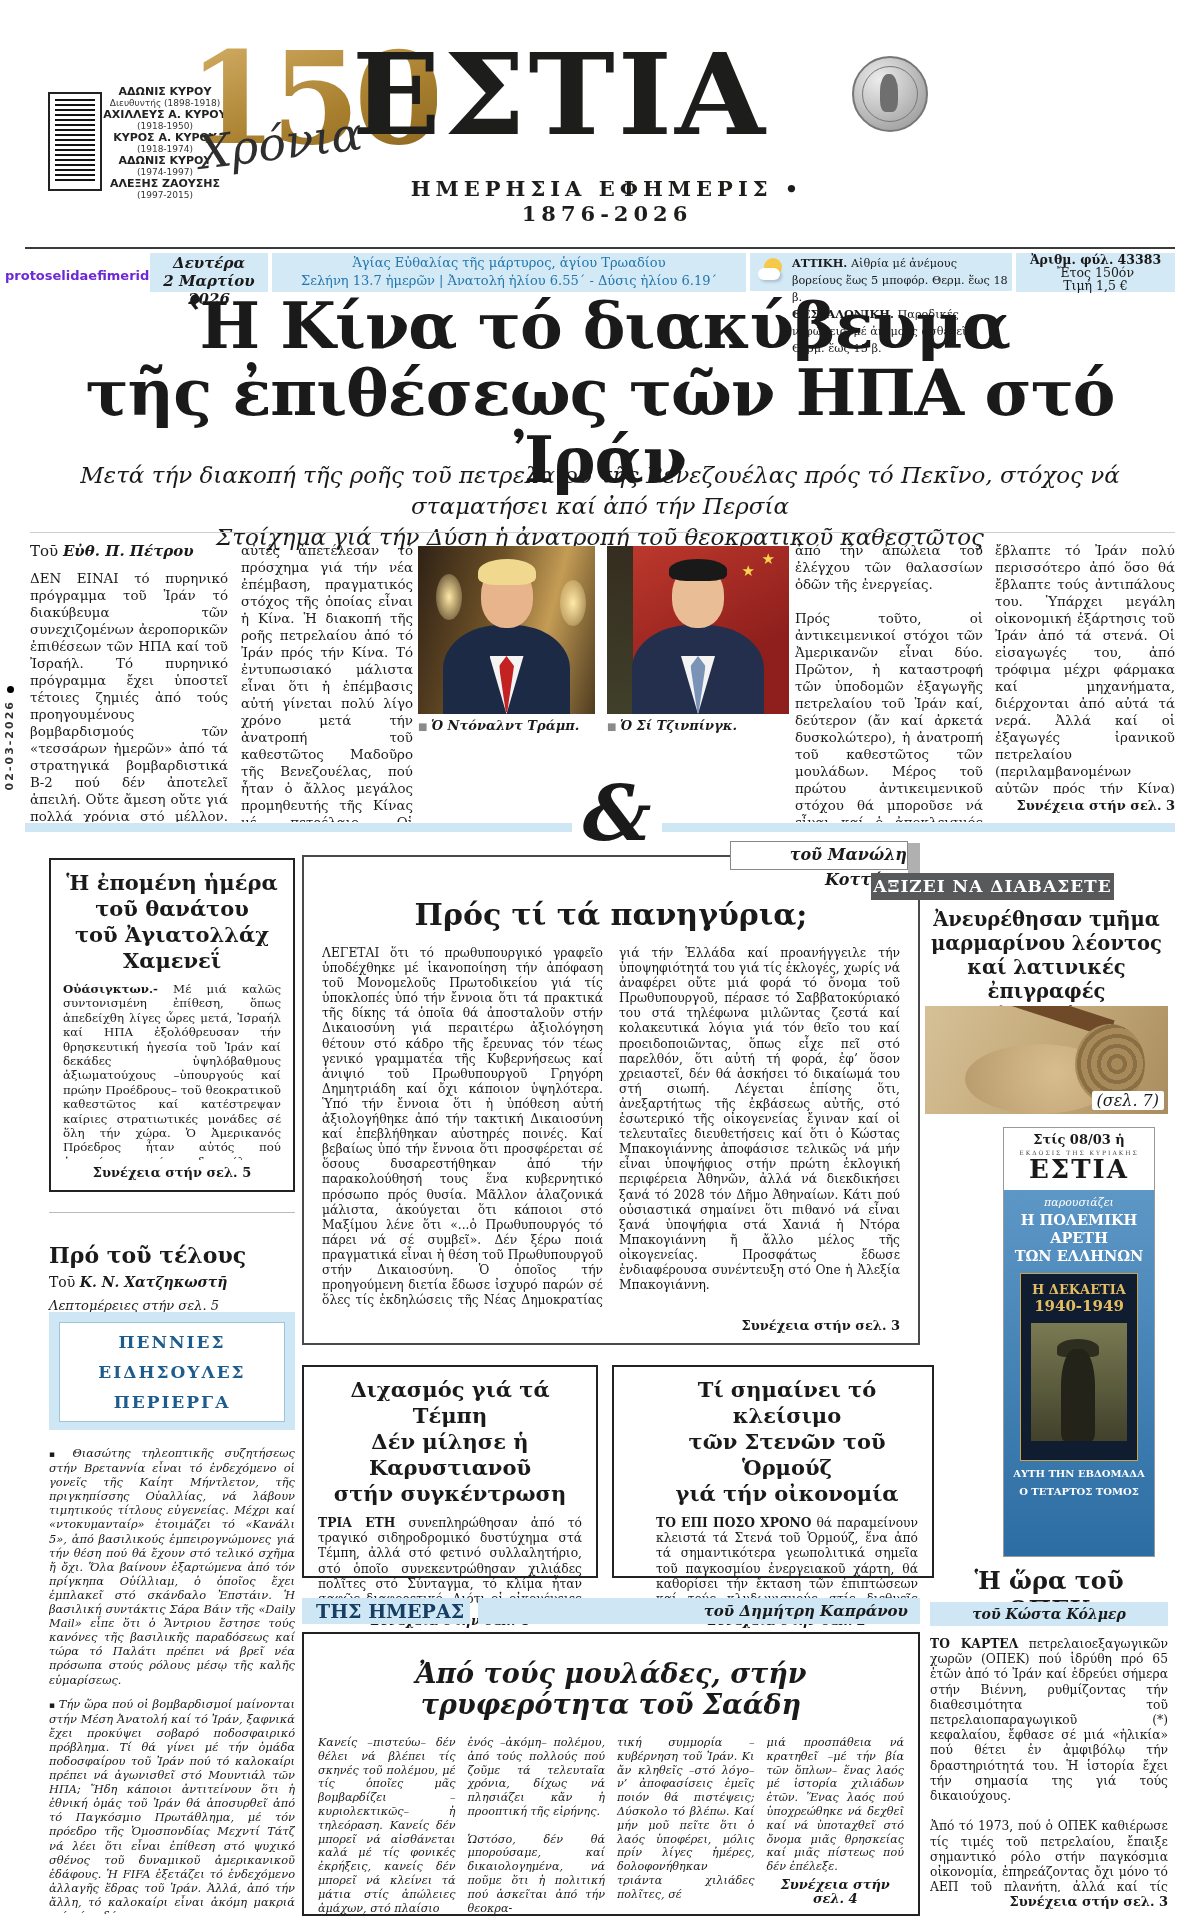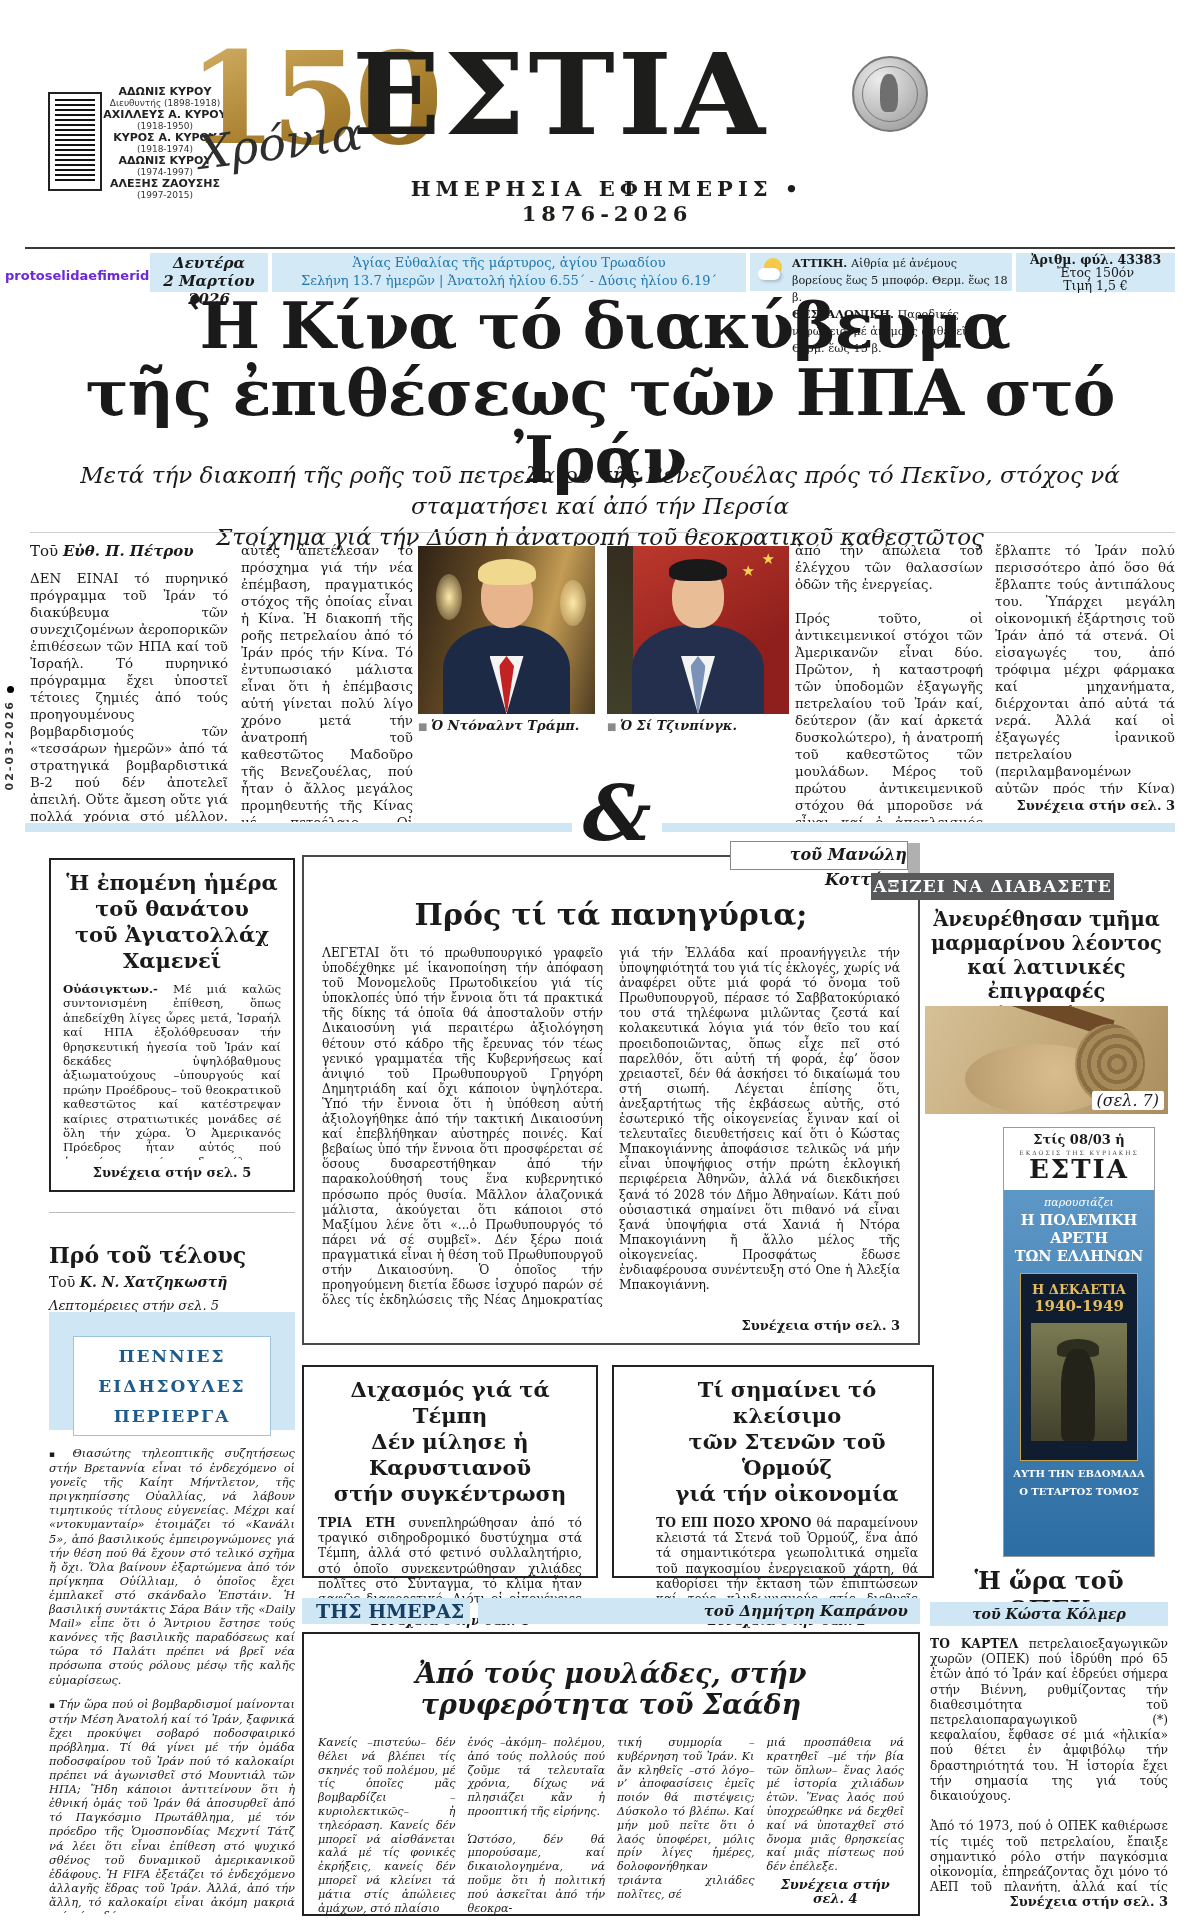--- a/index.html
+++ b/index.html
@@ -79,21 +79,21 @@
   .band{top:823px;height:9px;background:#cfe7f5;}
   .amp{left:572px;top:776px;width:90px;font-size:76px;font-style:italic;font-weight:bold;line-height:1;}
 
   
   .khbox{left:49px;top:858px;width:246px;height:334px;border:2px solid #222;box-sizing:border-box;
      padding:10px 12px;}
   .khbox h2{margin:0;font-size:21px;line-height:26px;text-align:center;}
   .kbody{font-size:11.8px;line-height:14.4px;margin-top:8px;}
   .protel{left:49px;top:1212px;width:246px;border-top:1px solid #bbb;padding-top:29px;}
   .protel h3{margin:0;font-size:22px;}
-  .pennies{left:49px;top:1312px;width:246px;height:118px;background:#cfe7f5;box-sizing:border-box;padding:24px;}
+  .pennies{left:49px;top:1312px;width:246px;height:118px;background:#cfe7f5;box-sizing:border-box;padding:10px;}
   .pennies .in{background:#fff;border:1px solid #9cc4dd;height:98px;display:flex;flex-direction:column;
      justify-content:center;}
   .pennies .ln{font-size:17px;font-weight:bold;letter-spacing:2px;color:#1e5c8d;text-align:center;line-height:30px;}
   .bullets{left:49px;top:1446px;width:246px;height:468px;font-size:11.4px;line-height:14.1px;font-style:italic;}
   .bullets p{margin:0 0 10px 0;}
   .bullets .sq{font-style:normal;font-size:9px;}
 
   
   .kotbox{left:302px;top:855px;width:618px;height:490px;border:2px solid #4a4a4a;box-sizing:border-box;
      padding:40px 18px 12px 18px;}

